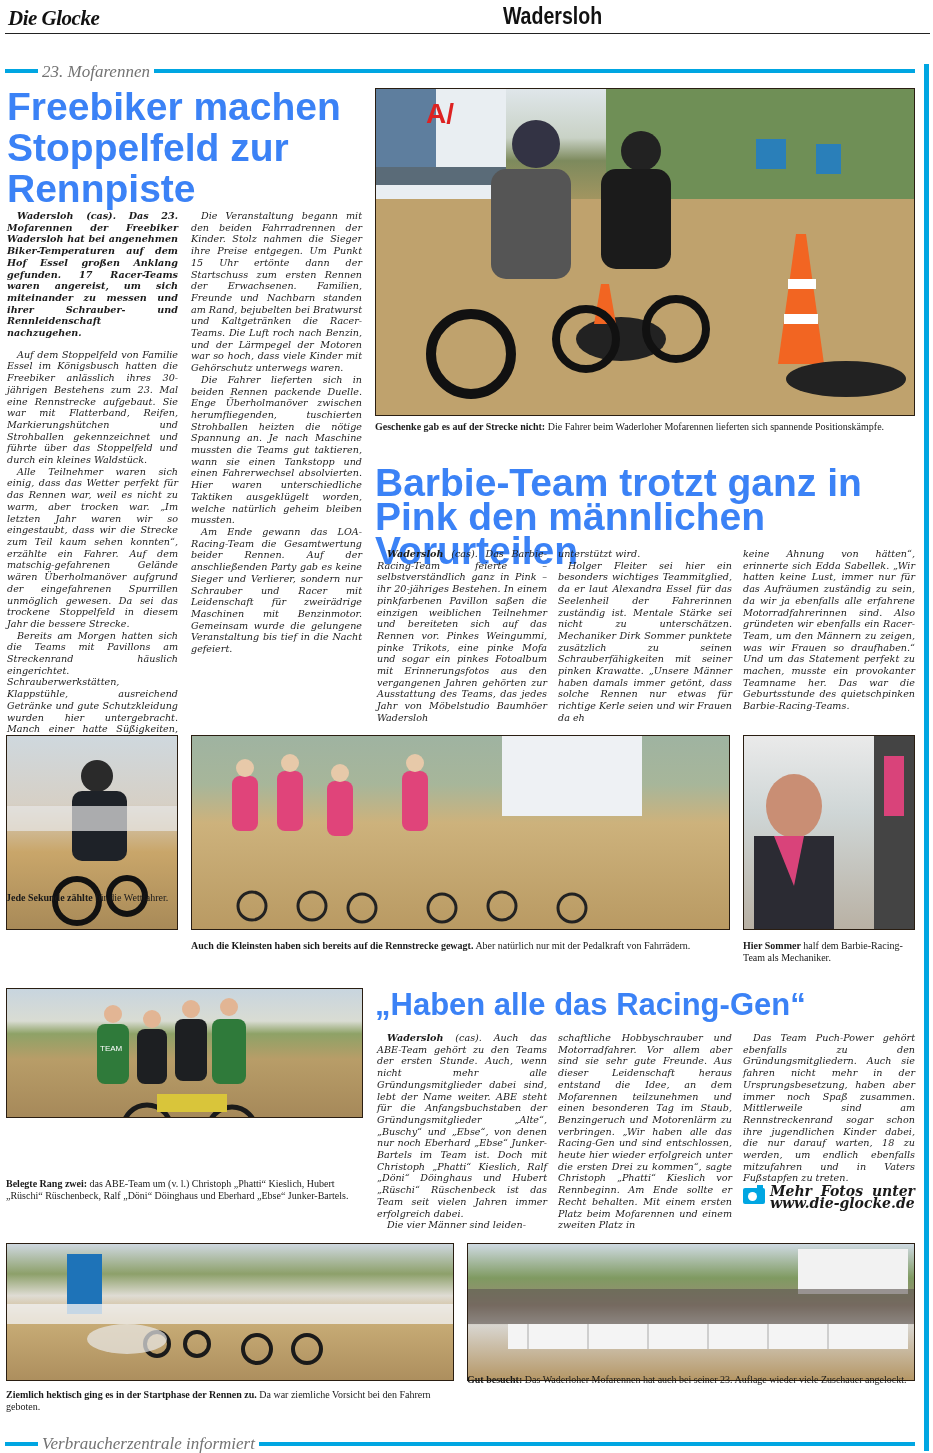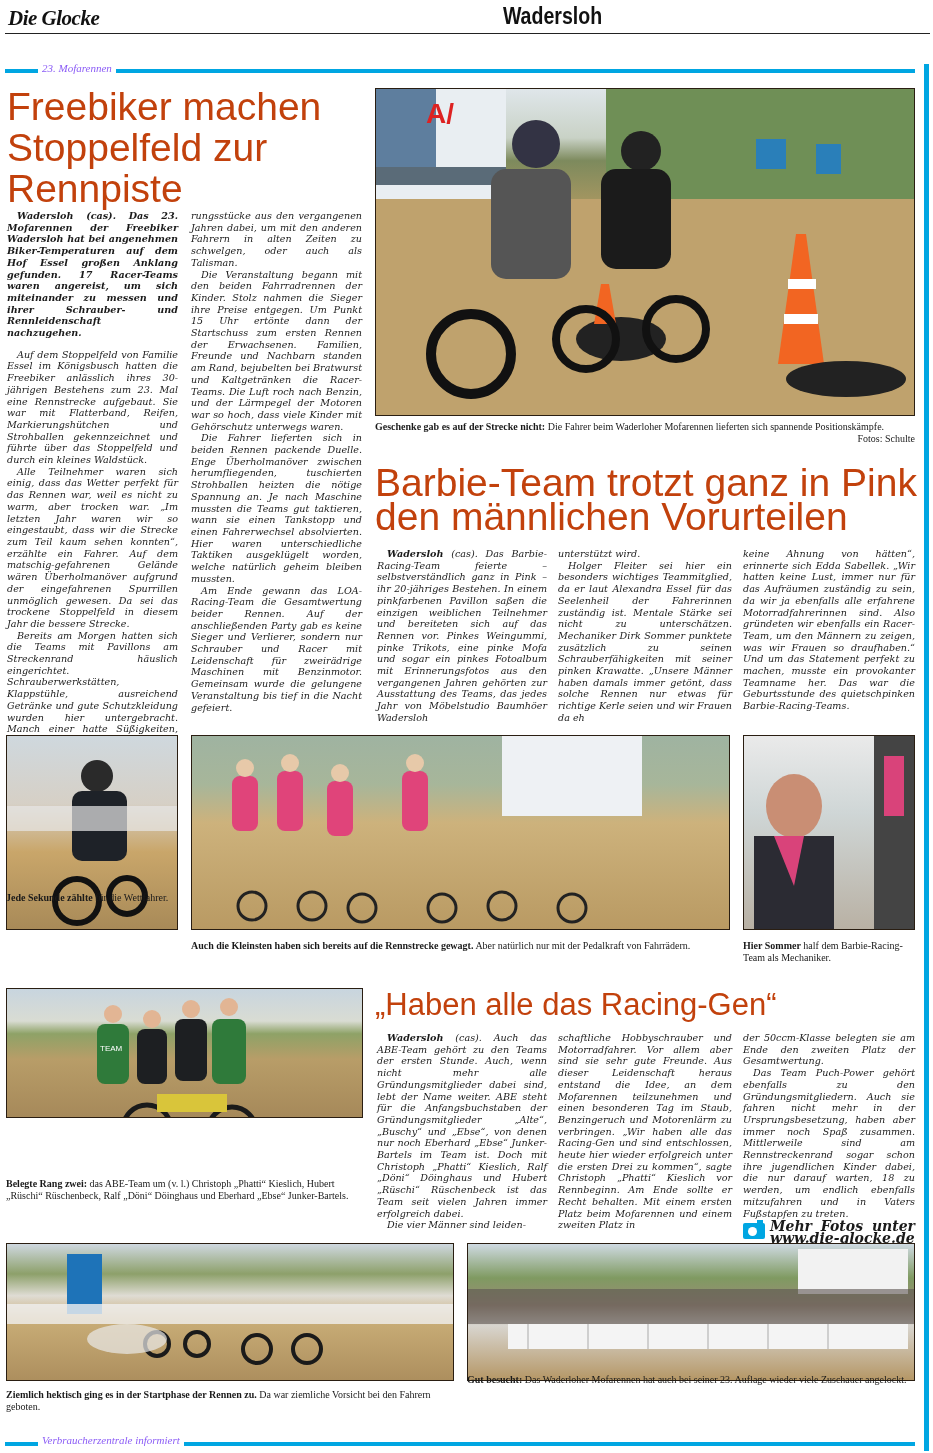--- a/index.html
+++ b/index.html
@@ -2,23 +2,23 @@
 <html><head>
 <meta charset="utf-8">
 <style>
   html,body{margin:0;padding:0;background:#fff;}
   body{width:933px;height:1453px;position:relative;overflow:hidden;font-family:"DejaVu Serif",serif;color:#1a1a1a;}
   .abs{position:absolute;}
   .masthead-logo{left:8px;top:6px;font-family:"Liberation Serif",serif;font-weight:bold;font-style:italic;font-size:21px;letter-spacing:-0.5px;color:#111;}
   .masthead-section{left:0;width:1105px;top:3px;text-align:center;font-family:"Liberation Sans",sans-serif;font-weight:bold;font-size:23px;color:#111;transform:scaleX(0.85);transform-origin:center;}
   .masthead-rule{left:5px;top:33px;width:925px;height:1px;background:#222;}
   .kicker-line{height:4px;background:#00a6e2;}
-  .kicker-text{font-family:"Liberation Serif",serif;font-style:italic;font-size:11px;color:#8b5cf6;background:#fff;padding:0 4px;}
+  .kicker-text{font-family:"Liberation Serif",serif;font-style:italic;font-size:17px;color:#737373;background:#fff;padding:0 4px;}
   .vbar{left:924px;top:64px;width:5px;height:1387px;background:#00a6e2;}
-  .headline{font-family:"Liberation Sans",sans-serif;font-weight:normal;color:#c2410c;line-height:1.0;}
+  .headline{font-family:"Liberation Sans",sans-serif;font-weight:bold;color:#3b82f6;line-height:1.0;}
   .body-text{font-size:9.6px;line-height:11.7px;text-align:justify;hyphens:auto;font-style:italic;}
   .body-text p{margin:0;text-indent:10px;}
   .lead{font-weight:bold;}
   .caption{font-family:"Liberation Serif",serif;font-size:10px;line-height:11.5px;color:#1a1a1a;}
   .caption b{font-weight:bold;}
   .photo{border:1.5px solid #2a1e12;box-sizing:border-box;overflow:hidden;}
   .credit{text-align:right;}
   .morefotos{display:flex;align-items:flex-start;gap:5px;font-weight:bold;font-size:14px;line-height:11.5px;}
   .camera{width:22px;height:16px;background:#00a6e2;border-radius:2px;position:relative;flex:none;margin-top:2px;}
   .camera::after{content:"";position:absolute;left:5px;top:4px;width:9px;height:9px;background:#fff;border-radius:50%;}
@@ -38,21 +38,20 @@
 <div class="abs headline" style="left:7px;top:86px;width:360px;font-size:39px;line-height:41px;">Freebiker machen Stoppelfeld zur Rennpiste</div>
 
 <div class="abs body-text" style="left:7px;top:210px;width:171px;">
   <p class="lead">Wadersloh (cas). Das 23. Mofarennen der Freebiker Wadersloh hat bei angenehmen Biker-Temperaturen auf dem Hof Essel großen Anklang gefunden. 17 Racer-Teams waren angereist, um sich miteinander zu messen und ihrer Schrauber- und Rennleidenschaft nachzugehen.</p>
   <p style="margin-top:10px">Auf dem Stoppelfeld von Familie Essel im Königsbusch hatten die Freebiker anlässlich ihres 30-jährigen Bestehens zum 23. Mal eine Rennstrecke aufgebaut. Sie war mit Flatterband, Reifen, Markierungshütchen und Strohballen gekennzeichnet und führte über das Stoppelfeld und durch ein kleines Waldstück.</p>
   <p>Alle Teilnehmer waren sich einig, dass das Wetter perfekt für das Rennen war, weil es nicht zu warm, aber trocken war. „Im letzten Jahr waren wir so eingestaubt, dass wir die Strecke zum Teil kaum sehen konnten“, erzählte ein Fahrer. Auf dem matschig-gefahrenen Gelände wären Überholmanöver aufgrund der eingefahrenen Spurrillen unmöglich gewesen. Da sei das trockene Stoppelfeld in diesem Jahr die bessere Strecke.</p>
   <p>Bereits am Morgen hatten sich die Teams mit Pavillons am Streckenrand häuslich eingerichtet. Schrauberwerkstätten, Klappstühle, ausreichend Getränke und gute Schutzkleidung wurden hier untergebracht. Manch einer hatte Süßigkeiten, Essen und Erinne-</p>
 </div>
 
 <div class="abs body-text" style="left:191px;top:210px;width:171px;">
-  <p style="text-indent:0">rungsstücke aus den vergangenen Jahren dabei, um mit den anderen Fahrern in alten Zeiten zu schwelgen, oder auch als Talisman.</p>
   <p>Die Veranstaltung begann mit den beiden Fahrradrennen der Kinder. Stolz nahmen die Sieger ihre Preise entgegen. Um Punkt 15 Uhr ertönte dann der Startschuss zum ersten Rennen der Erwachsenen. Familien, Freunde und Nachbarn standen am Rand, bejubelten bei Bratwurst und Kaltgetränken die Racer-Teams. Die Luft roch nach Benzin, und der Lärmpegel der Motoren war so hoch, dass viele Kinder mit Gehörschutz unterwegs waren.</p>
   <p>Die Fahrer lieferten sich in beiden Rennen packende Duelle. Enge Überholmanöver zwischen herumfliegenden, tuschierten Strohballen heizten die nötige Spannung an. Je nach Maschine mussten die Teams gut taktieren, wann sie einen Tankstopp und einen Fahrerwechsel absolvierten. Hier waren unterschiedliche Taktiken ausgeklügelt worden, welche natürlich geheim bleiben mussten.</p>
   <p>Am Ende gewann das LOA-Racing-Team die Gesamtwertung beider Rennen. Auf der anschließenden Party gab es keine Sieger und Verlierer, sondern nur Schrauber und Racer mit Leidenschaft für zweirädrige Maschinen mit Benzinmotor. Gemeinsam wurde die gelungene Veranstaltung bis tief in die Nacht gefeiert.</p>
 </div>
 
 <div class="abs photo" style="left:375px;top:88px;width:540px;height:328px;background:linear-gradient(180deg,#dfe6ea 0%,#c9d2c6 15%,#7d8a5d 22%,#b59b62 40%,#c8ad79 70%,#a48a5c 100%);">
   <svg width="540" height="328" viewBox="0 0 540 328">
     <rect x="0" y="0" width="130" height="115" fill="#e9eef2"></rect>
     <rect x="0" y="0" width="60" height="90" fill="#5e7e9e"></rect>
     <text x="50" y="34" fill="#d22" font-size="28" font-family="Liberation Sans, sans-serif" font-weight="bold">A/</text>
@@ -72,21 +71,20 @@
     <rect x="115" y="80" width="80" height="110" rx="15" fill="#555"></rect>
     <rect x="225" y="80" width="70" height="100" rx="15" fill="#1b1b1b"></rect>
     <circle cx="95" cy="265" r="40" fill="none" stroke="#111" stroke-width="10"></circle>
     <circle cx="210" cy="250" r="30" fill="none" stroke="#111" stroke-width="8"></circle>
     <circle cx="300" cy="240" r="30" fill="none" stroke="#111" stroke-width="8"></circle>
   </svg>
 </div>
 <div class="abs caption" style="left:375px;top:421px;width:540px;">
   <b>Geschenke gab es auf der Strecke nicht:</b>
   <span>Die Fahrer beim Waderloher Mofarennen lieferten sich spannende Positionskämpfe.</span>
-  <div class="credit">Fotos: Schulte</div>
 </div>
 
 <div class="abs headline" style="left:375px;top:466px;width:545px;font-size:39px;line-height:34px;">Barbie-Team trotzt ganz in Pink den männlichen Vorurteilen</div>
 <div class="abs body-text" style="left:377px;top:548px;width:170px;">
   <p><b>Wadersloh</b> <span>(cas). Das Barbie-Racing-Team feierte – selbstverständlich ganz in Pink – ihr 20-jähriges Bestehen. In einem pinkfarbenen Pavillon saßen die einzigen weiblichen Teilnehmer und bereiteten sich auf das Rennen vor. Pinkes Weingummi, pinke Trikots, eine pinke Mofa und sogar ein pinkes Fotoalbum mit Erinnerungsfotos aus den vergangenen Jahren gehörten zur Ausstattung des Teams, das jedes Jahr von Möbelstudio Baumhöer Wadersloh</span></p>
 </div>
 <div class="abs body-text" style="left:558px;top:548px;width:174px;">
   <p style="text-indent:0">unterstützt wird.</p>
   <p>Holger Fleiter sei hier ein besonders wichtiges Teammitglied, da er laut Alexandra Essel für das Seelenheil der Fahrerinnen zuständig ist. Mentale Stärke sei nicht zu unterschätzen. Mechaniker Dirk Sommer punktete zusätzlich zu seinen Schrauberfähigkeiten mit seiner pinken Krawatte. „Unsere Männer haben damals immer getönt, dass solche Rennen nur etwas für richtige Kerle seien und wir Frauen da eh</p>
 </div>
@@ -177,21 +175,20 @@
 
 <div class="abs headline" style="left:375px;top:988px;width:545px;font-size:31px;line-height:34px;">„Haben alle das Racing-Gen“</div>
 <div class="abs body-text" style="left:377px;top:1032px;width:170px;">
   <p><b>Wadersloh</b> <span>(cas). Auch das ABE-Team gehört zu den Teams der ersten Stunde. Auch, wenn nicht mehr alle Gründungsmitglieder dabei sind, lebt der Name weiter. ABE steht für die Anfangsbuchstaben der Gründungsmitglieder „Alte“, „Buschy“ und „Ebse“, von denen nur noch Eberhard „Ebse“ Junker-Bartels im Team ist. Doch mit Christoph „Phatti“ Kieslich, Ralf „Döni“ Döinghaus und Hubert „Rüschi“ Rüschenbeck ist das Team seit vielen Jahren immer erfolgreich dabei.</span></p>
   <p>Die vier Männer sind leiden-</p>
 </div>
 <div class="abs body-text" style="left:558px;top:1032px;width:174px;">
   <p style="text-indent:0">schaftliche Hobbyschrauber und Motorradfahrer. Vor allem aber sind sie sehr gute Freunde. Aus dieser Leidenschaft heraus entstand die Idee, an dem Mofarennen teilzunehmen und einen besonderen Tag im Staub, Benzingeruch und Motorenlärm zu verbringen. „Wir haben alle das Racing-Gen und sind entschlossen, heute hier wieder erfolgreich unter die ersten Drei zu kommen“, sagte Christoph „Phatti“ Kieslich vor Rennbeginn. Am Ende sollte er Recht behalten. Mit einem ersten Platz beim Mofarennen und einem zweiten Platz in</p>
 </div>
 <div class="abs body-text" style="left:743px;top:1032px;width:172px;">
-  <p style="text-indent:0">der 50ccm-Klasse belegten sie am Ende den zweiten Platz der Gesamtwertung.</p>
   <p>Das Team Puch-Power gehört ebenfalls zu den Gründungsmitgliedern. Auch sie fahren nicht mehr in der Ursprungsbesetzung, haben aber immer noch Spaß zusammen. Mittlerweile sind am Rennstreckenrand sogar schon ihre jugendlichen Kinder dabei, die nur darauf warten, 18 zu werden, um endlich ebenfalls mitzufahren und in Vaters Fußstapfen zu treten.</p>
   <div class="morefotos" style="margin-top:2px">
     <span class="camera"></span>
     <span>Mehr Fotos unter www.die-glocke.de</span>
   </div>
 </div>
 
 <div class="abs photo" style="left:6px;top:1243px;width:448px;height:138px;background:linear-gradient(180deg,#cfd8e0 0%,#8da06a 22%,#dfdcd4 38%,#c9ad77 55%,#ad8f5e 100%);">
   <svg width="448" height="138">
     <rect x="60" y="10" width="35" height="60" fill="#1e73b8"></rect>

